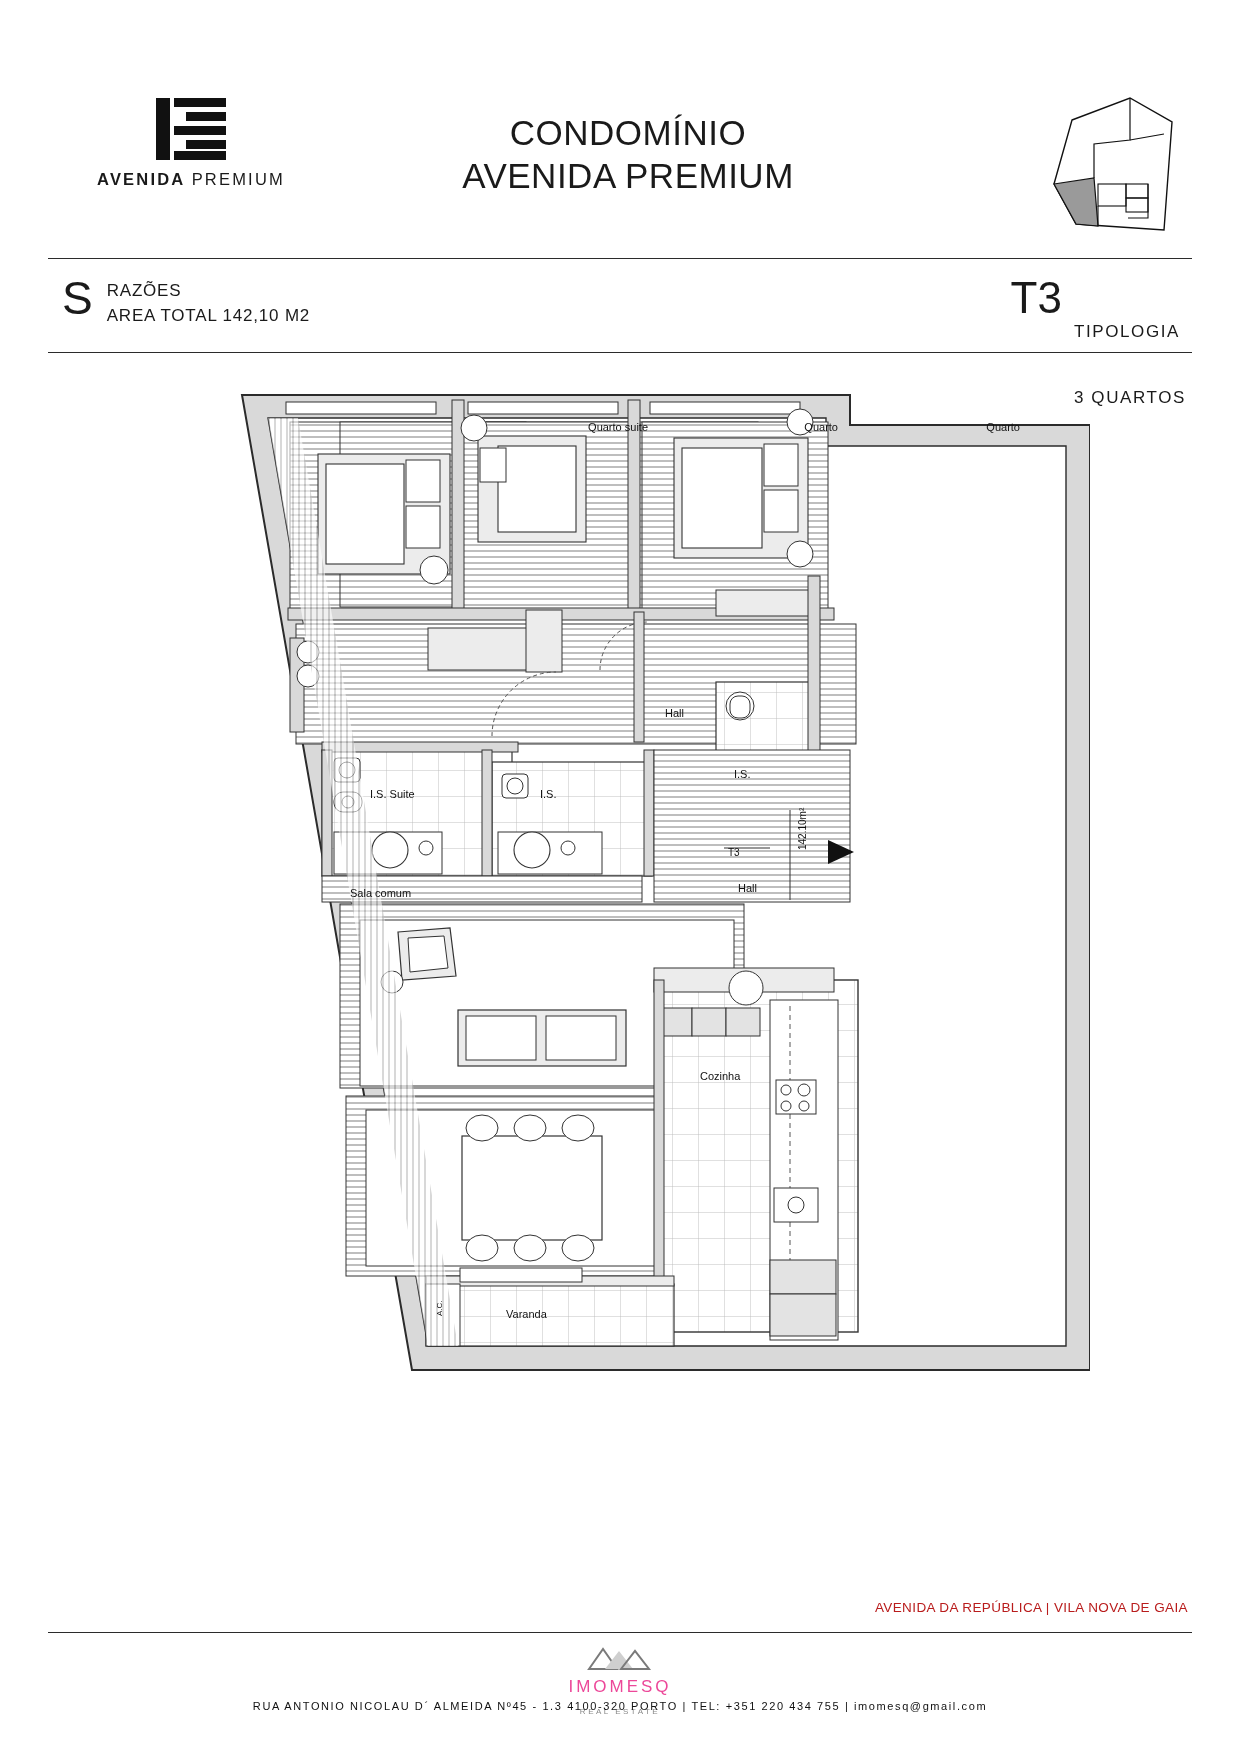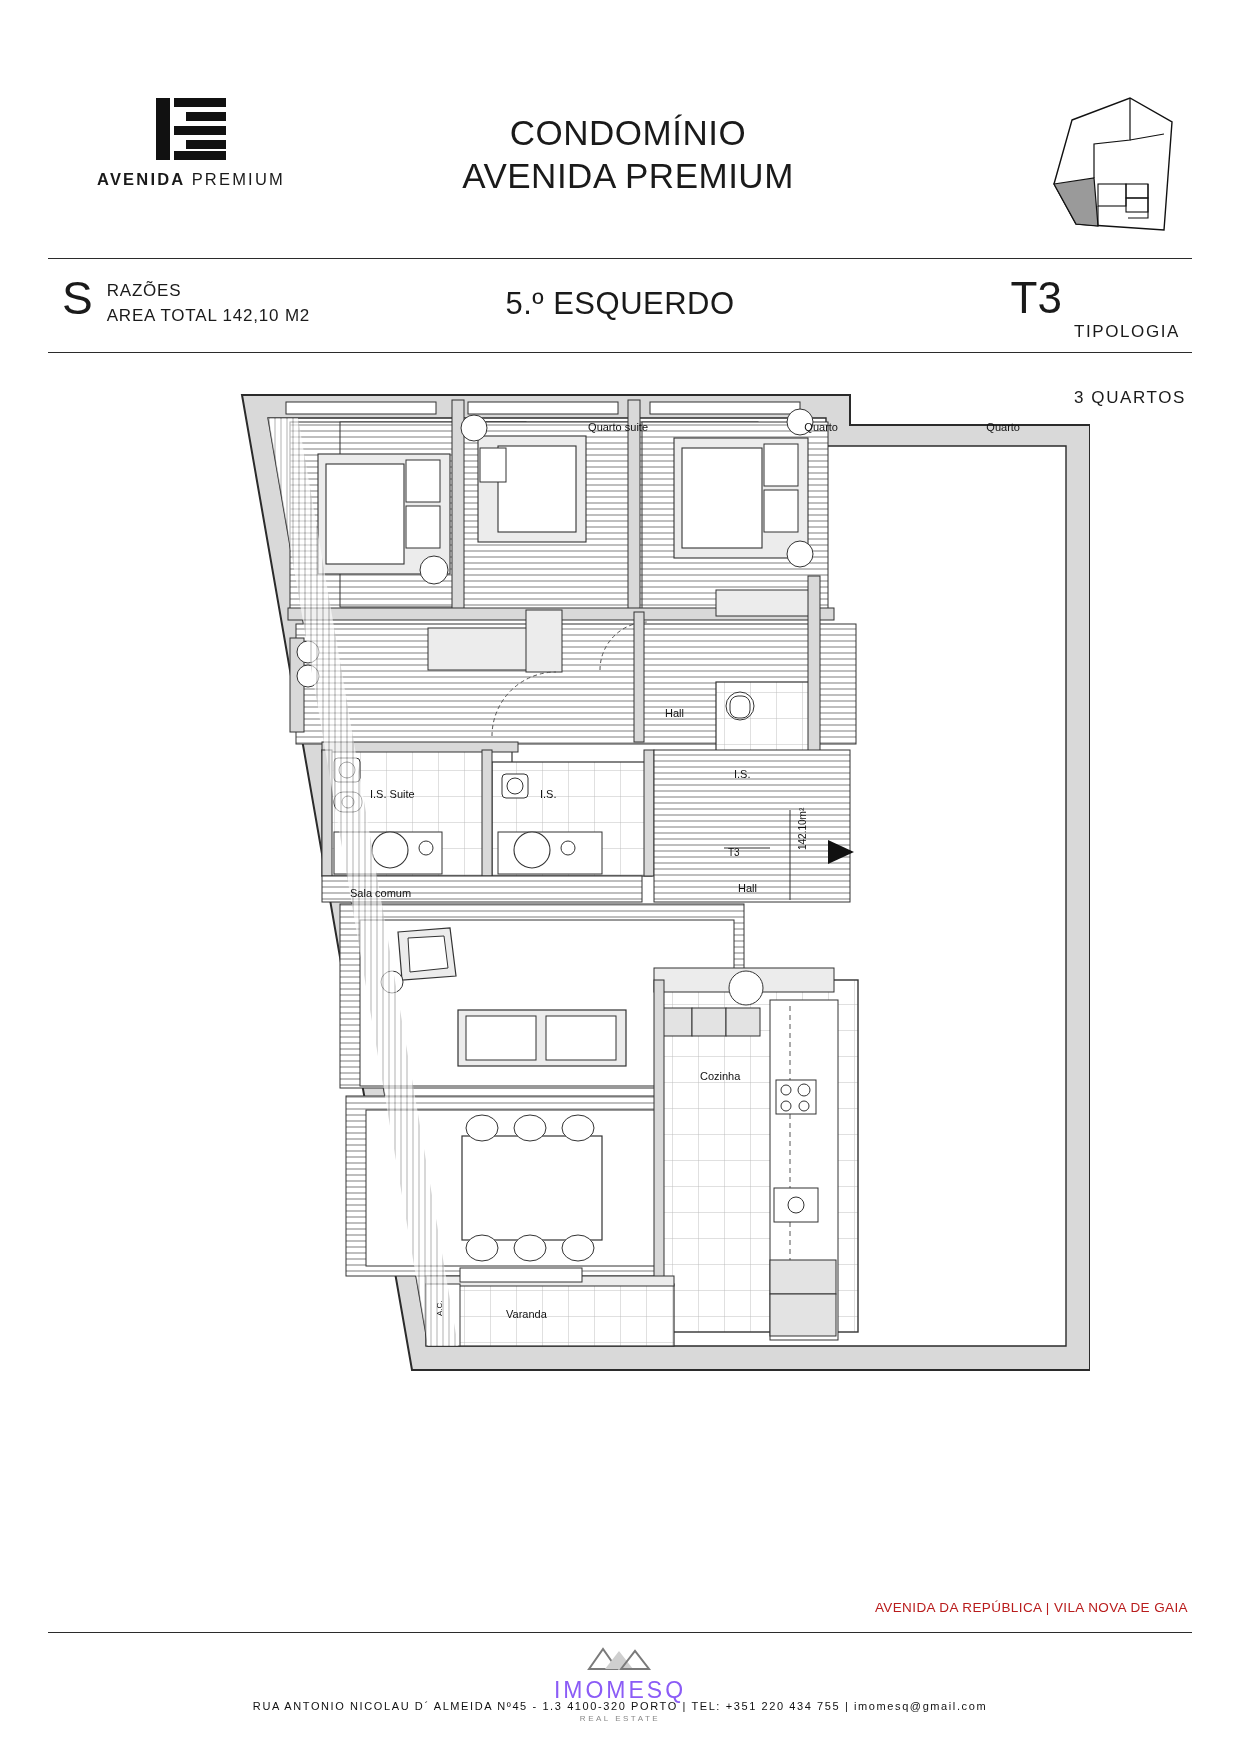--- a/index.html
+++ b/index.html
@@ -156,23 +156,23 @@
     letter-spacing: 0.4px;
     color: #b91c1c;
   }
   .imomesq {
     position: absolute;
     left: 0; right: 0; top: 1645px;
     text-align: center;
   }
   .imomesq .ico { margin-bottom: 2px; }
   .imomesq .nm {
-    font-size: 23px;
+    font-size: 17px;
     letter-spacing: 3px;
-    color: #8b5cf6;
+    color: #ec4899;
   }
   .imomesq .sub {
     font-size: 8px;
     letter-spacing: 2.5px;
     color: #888;
     margin-top: 10px;
   }
   .addr-line {
     position: absolute;
     left: 0; right: 0; top: 1700px;
@@ -235,21 +235,20 @@
   <div class="rule top"></div>
 
   <div class="infobar">
     <div class="fraction">
       <div class="big">S</div>
       <div class="lines">
         <div>RAZÕES</div>
         <div>AREA TOTAL 142,10 M2</div>
       </div>
     </div>
-    <div class="center-title">5.º ESQUERDO</div>
     <div class="tipologia">
       <div class="big">T3</div>
       <div class="lines">
         <div>TIPOLOGIA</div>
         <div>3 QUARTOS</div>
       </div>
     </div>
   </div>
 
   <div class="rule bottom"></div>

